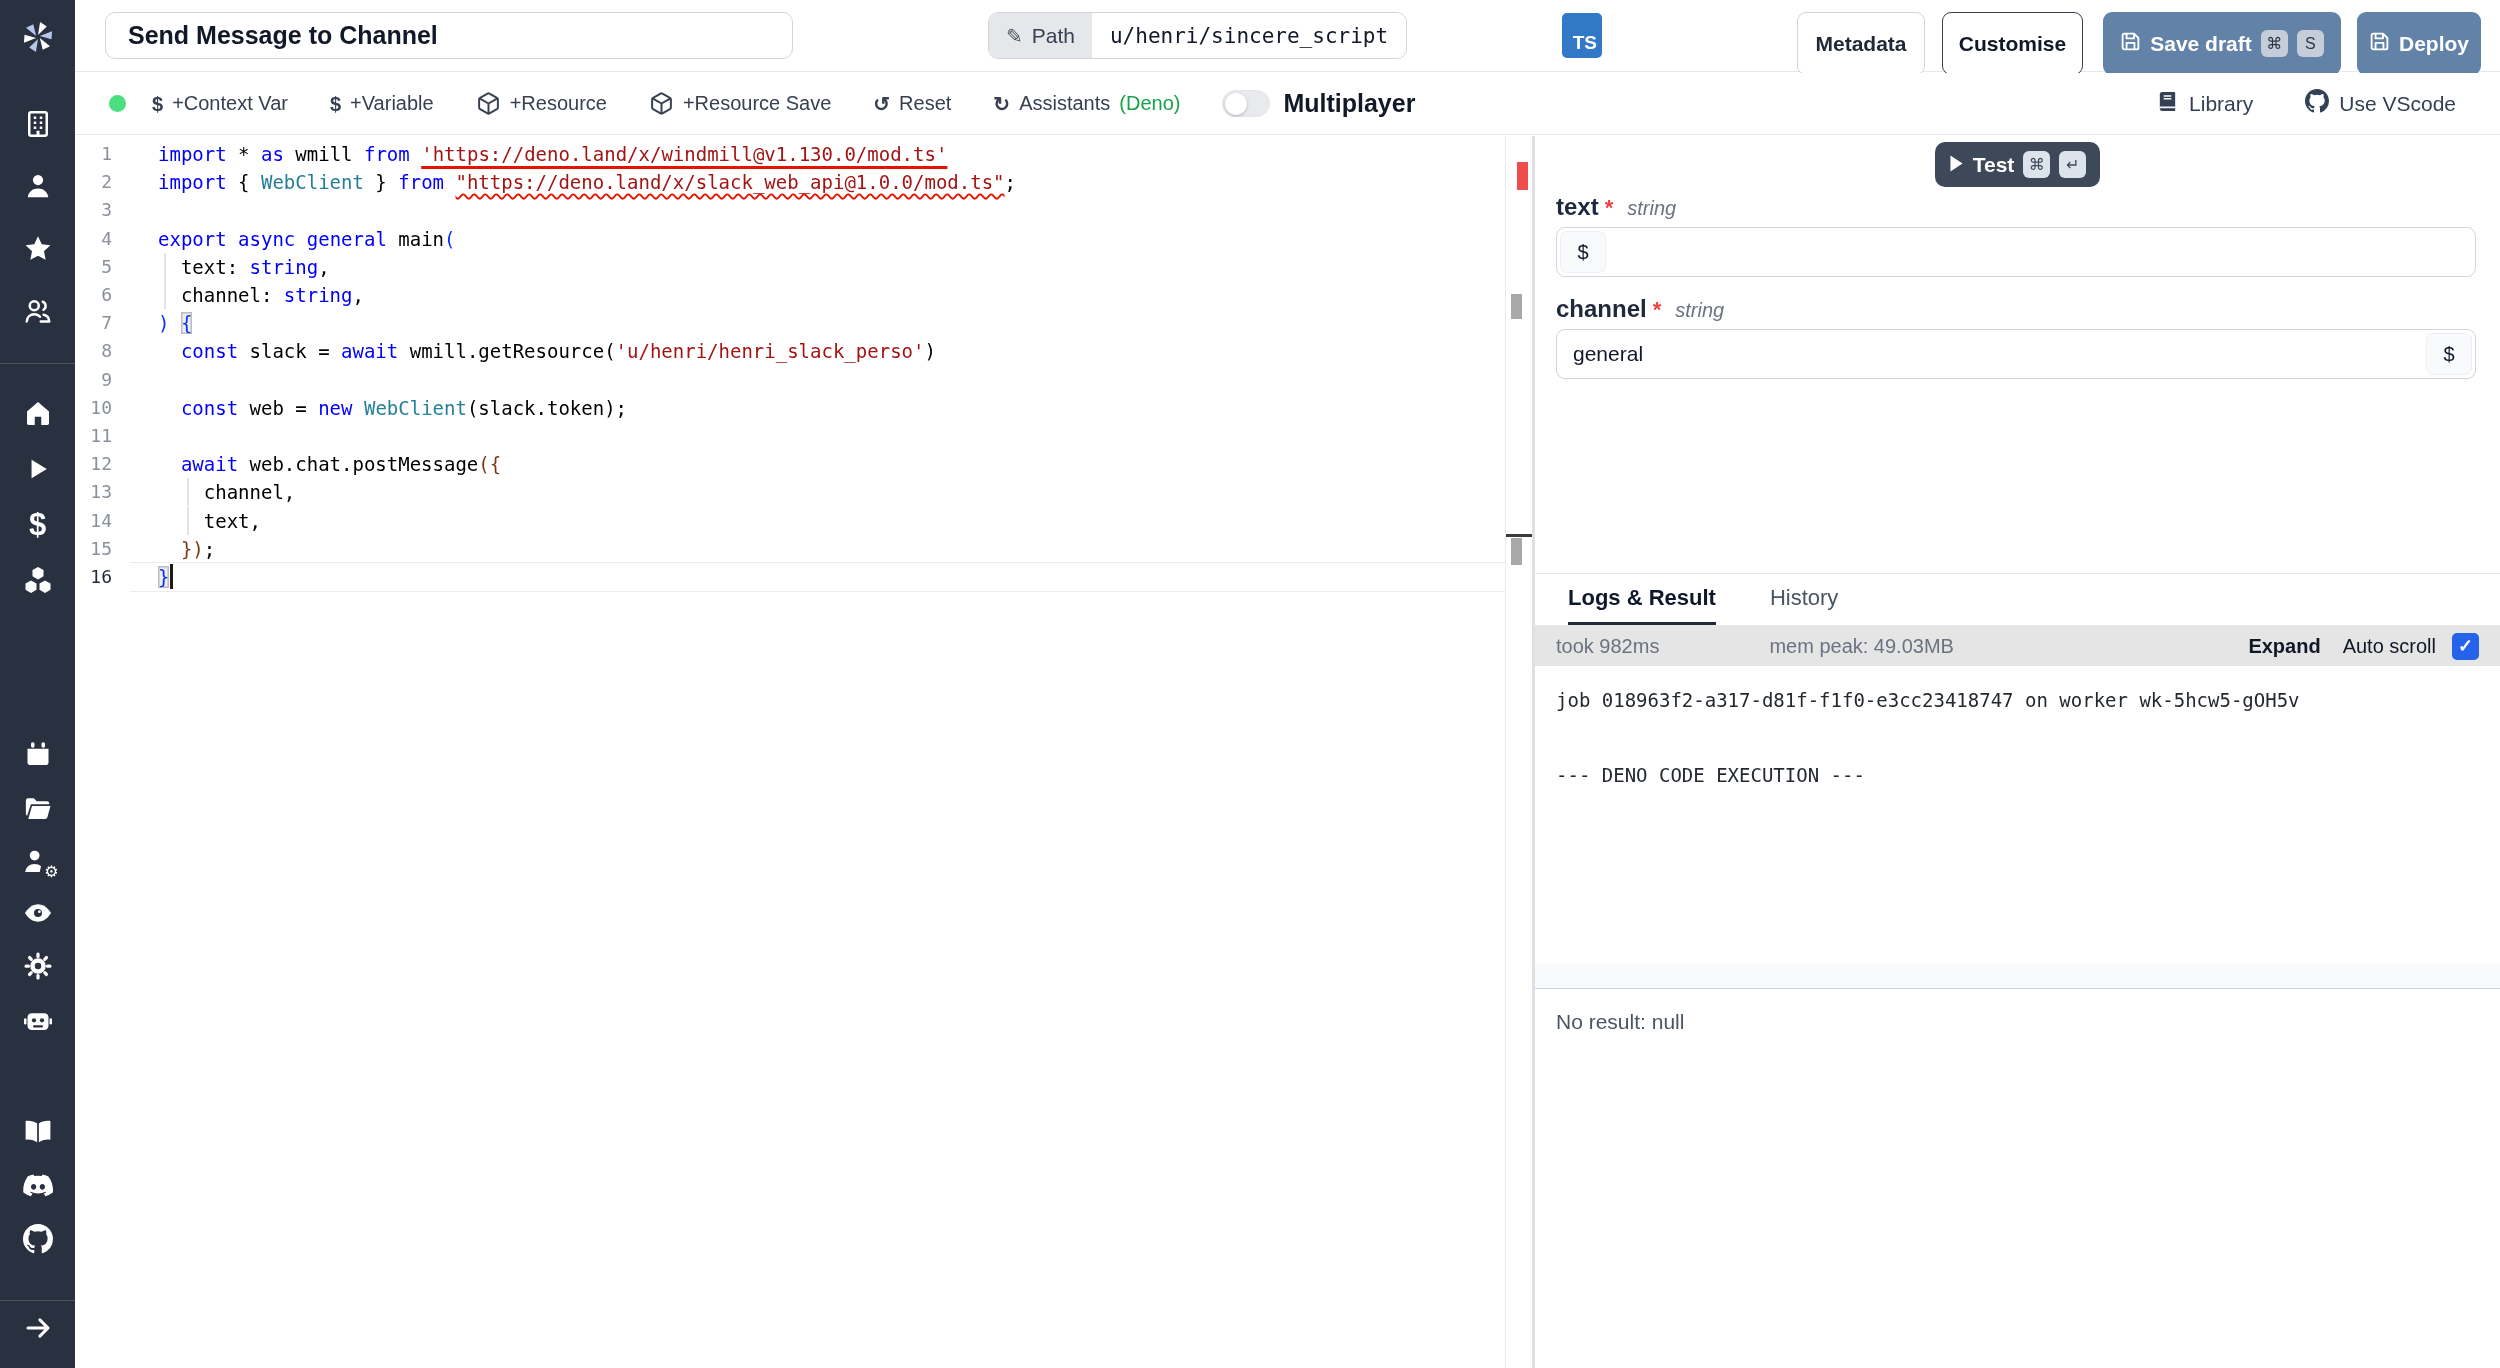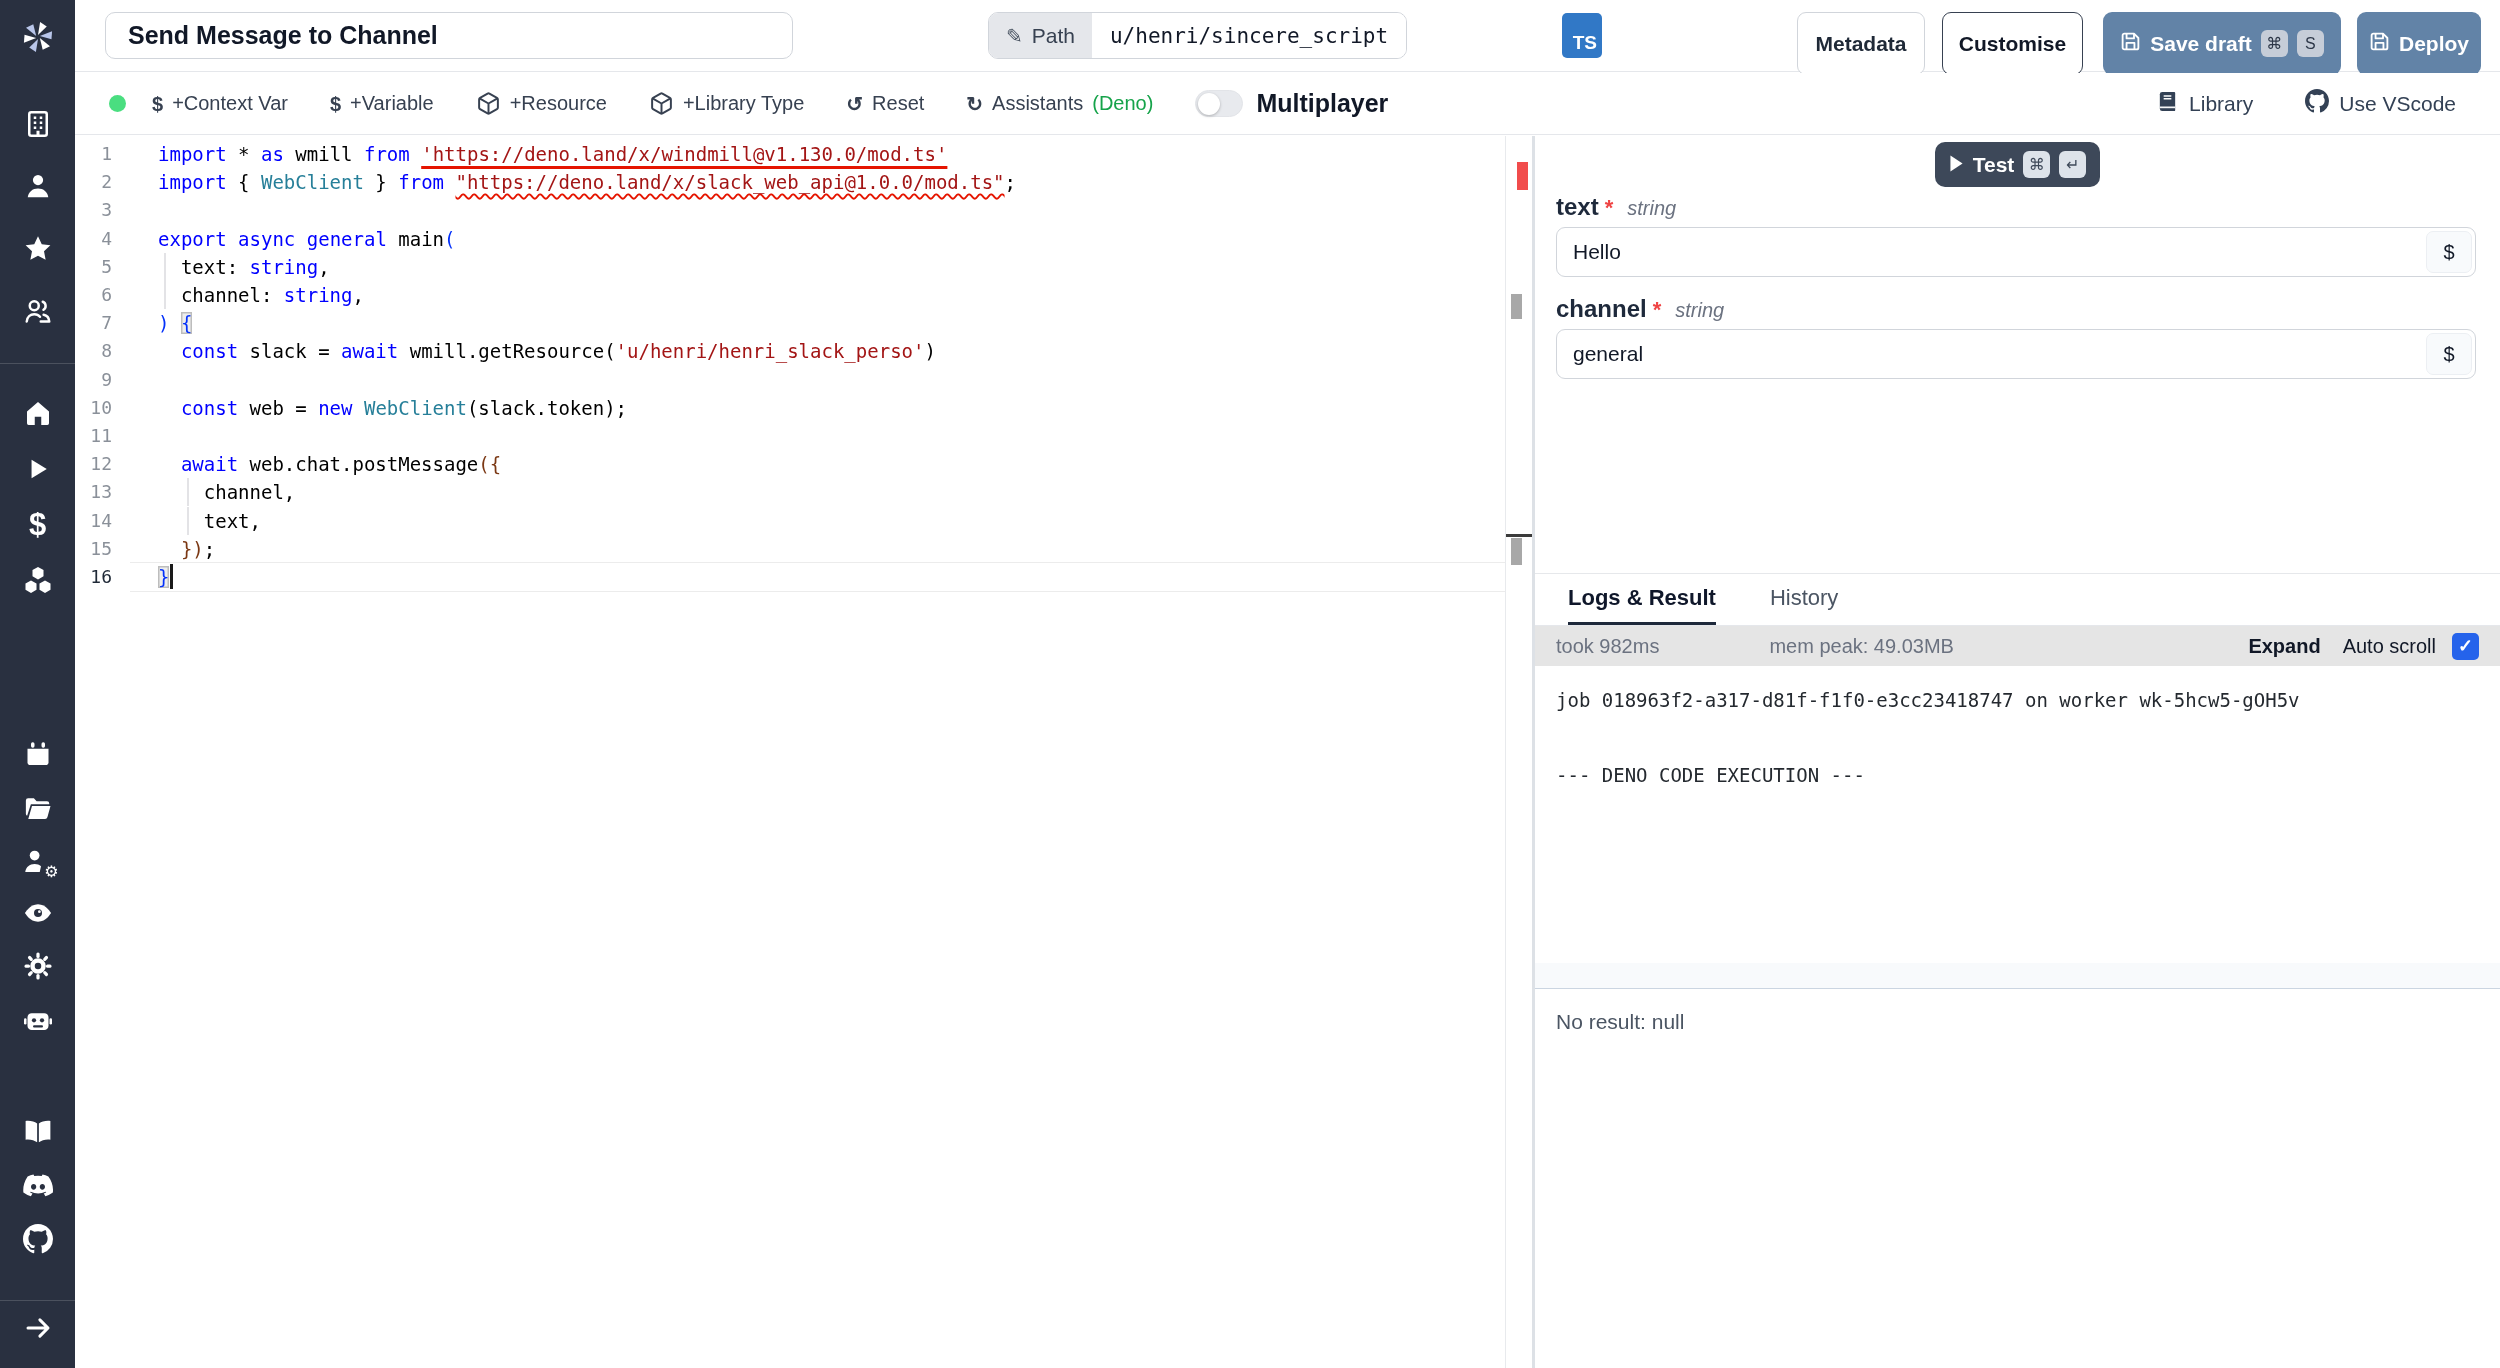--- a/index.html
+++ b/index.html
@@ -342,21 +342,21 @@
             </svg>
           </span>
           <span>+Resource</span>
         </button><button class="tb-item">
           <span style="display:inline-flex">
             <svg width="25" height="25" viewBox="0 0 24 24" fill="none" stroke="#374151" stroke-width="1.9" stroke-linejoin="round">
               <path d="M21 8.2a1.8 1.8 0 0 0-.9-1.6l-7.2-4.1a1.8 1.8 0 0 0-1.8 0L3.9 6.6A1.8 1.8 0 0 0 3 8.2v7.6a1.8 1.8 0 0 0 .9 1.6l7.2 4.1a1.8 1.8 0 0 0 1.8 0l7.2-4.1a1.8 1.8 0 0 0 .9-1.6z"></path>
               <path d="M3.4 7l8.6 5 8.6-5M12 22V12"></path>
             </svg>
           </span>
-          <span>+Library Type</span>
+          <span>+Resource Save</span>
         </button><button class="tb-item">
           <span style="display:inline-flex">
             <span class="tbg" style="font-weight:700">↺</span>
           </span>
           <span>Reset</span>
         </button><button class="tb-item">
           <span style="display:inline-flex">
             <span class="tbg" style="font-weight:700">↻</span>
           </span>
           <span>Assistants </span>
@@ -480,21 +480,20 @@
       </button>
     </div>
     <div id="fields">
         <div class="field">
           <div class="frow">
             <span class="fname">text</span>
             <span class="fstar">*</span>
             <span class="ftype">string</span>
           </div>
           <div class="fin">
-            <input value="Hello" style="">
             <button class="faddon">$</button>
           </div>
         </div>
         <div class="field">
           <div class="frow">
             <span class="fname">channel</span>
             <span class="fstar">*</span>
             <span class="ftype">string</span>
           </div>
           <div class="fin">

